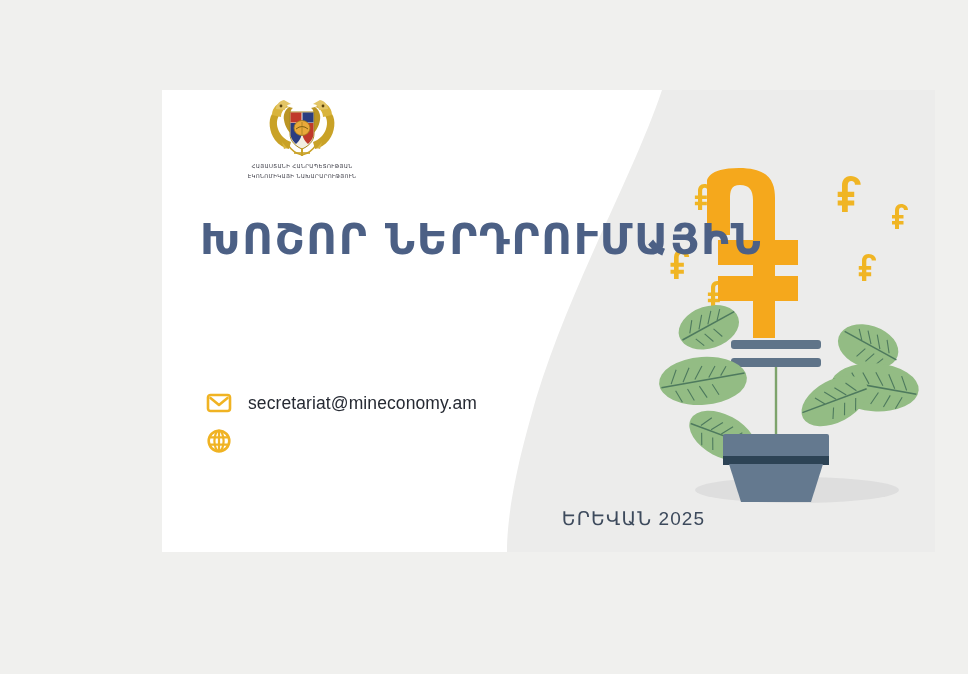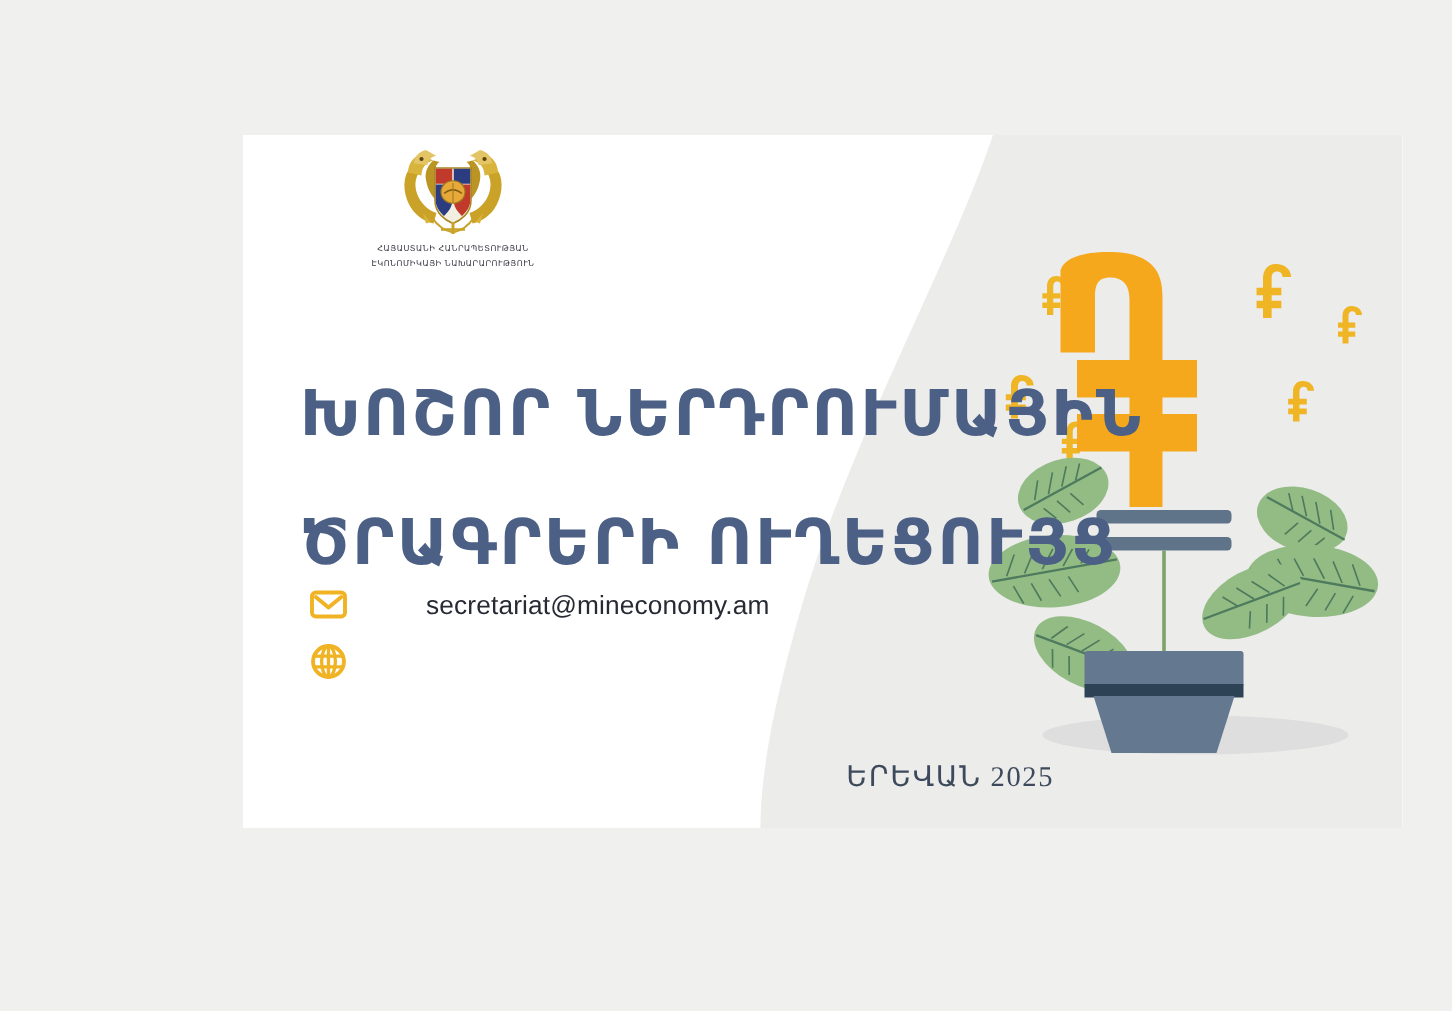--- a/index.html
+++ b/index.html
@@ -68,36 +68,34 @@
     z-index: 6;
   }
   .title-line {
     font-family: "DejaVu Sans", sans-serif;
     font-weight: 700;
     font-size: 42px;
     line-height: 1.19;
     letter-spacing: 1.8px;
     color: #4c6085;
     white-space: nowrap;
-    margin-top: 36px;
   }
 
   
   .contact-block {
     position: absolute;
     left: 44px;
     top: 295px;
     z-index: 6;
   }
   .contact-row {
     display: flex;
     align-items: center;
     height: 36px;
     margin-bottom: 2px;
-    gap: 36px;
   }
   .contact-icon {
     width: 26px;
     height: 26px;
     flex: 0 0 26px;
     margin-right: 16px;
     display: block;
   }
   .contact-text {
     font-family: "Liberation Sans", sans-serif;
@@ -108,21 +106,21 @@
   }
 
   
   .footer-city {
     position: absolute;
     left: 0;
     right: 0;
     bottom: 22px;
     text-align: center;
     z-index: 6;
-    font-family: Liberation Serif, serif;
+    font-family: Liberation Sans, sans-serif;
     font-size: 19px;
     letter-spacing: 1.1px;
     color: #3d4a5c;
   }
   .footer-inner { display: inline-block; padding-left: 170px; }
 
   
   .illustration {
     position: absolute;
     right: 6px;
@@ -176,21 +174,20 @@
       <path d="M16,44 L21,50 L18,51 Z" fill="#d9b43c"></path>
       <path d="M56,44 L51,50 L54,51 Z" fill="#d9b43c"></path>
     </svg>
 
     <div class="ministry-line">ՀԱՅԱՍՏԱՆԻ ՀԱՆՐԱՊԵՏՈՒԹՅԱՆ</div>
     <div class="ministry-line">ԷԿՈՆՈՄԻԿԱՅԻ ՆԱԽԱՐԱՐՈՒԹՅՈՒՆ</div>
   </div>
 
   <div class="title-block">
     <div class="title-line">ԽՈՇՈՐ ՆԵՐԴՐՈՒՄԱՅԻՆ</div>
-    <div class="title-line">ԾՐԱԳՐԵՐԻ ՈՒՂԵՑՈՒՅՑ</div>
   </div>
 
   <div class="contact-block">
 
     <div class="contact-row">
       <svg class="contact-icon" viewBox="0 0 26 26" xmlns="http://www.w3.org/2000/svg">
         <rect x="2" y="5" width="22" height="16" rx="2.5" fill="none" stroke="#F0B323" stroke-width="2.6"></rect>
         <path d="M4.5,8 L13,15 L21.5,8" fill="none" stroke="#F0B323" stroke-width="2.6" stroke-linecap="round" stroke-linejoin="round"></path>
       </svg>
       <span class="contact-text">secretariat@mineconomy.am</span>

